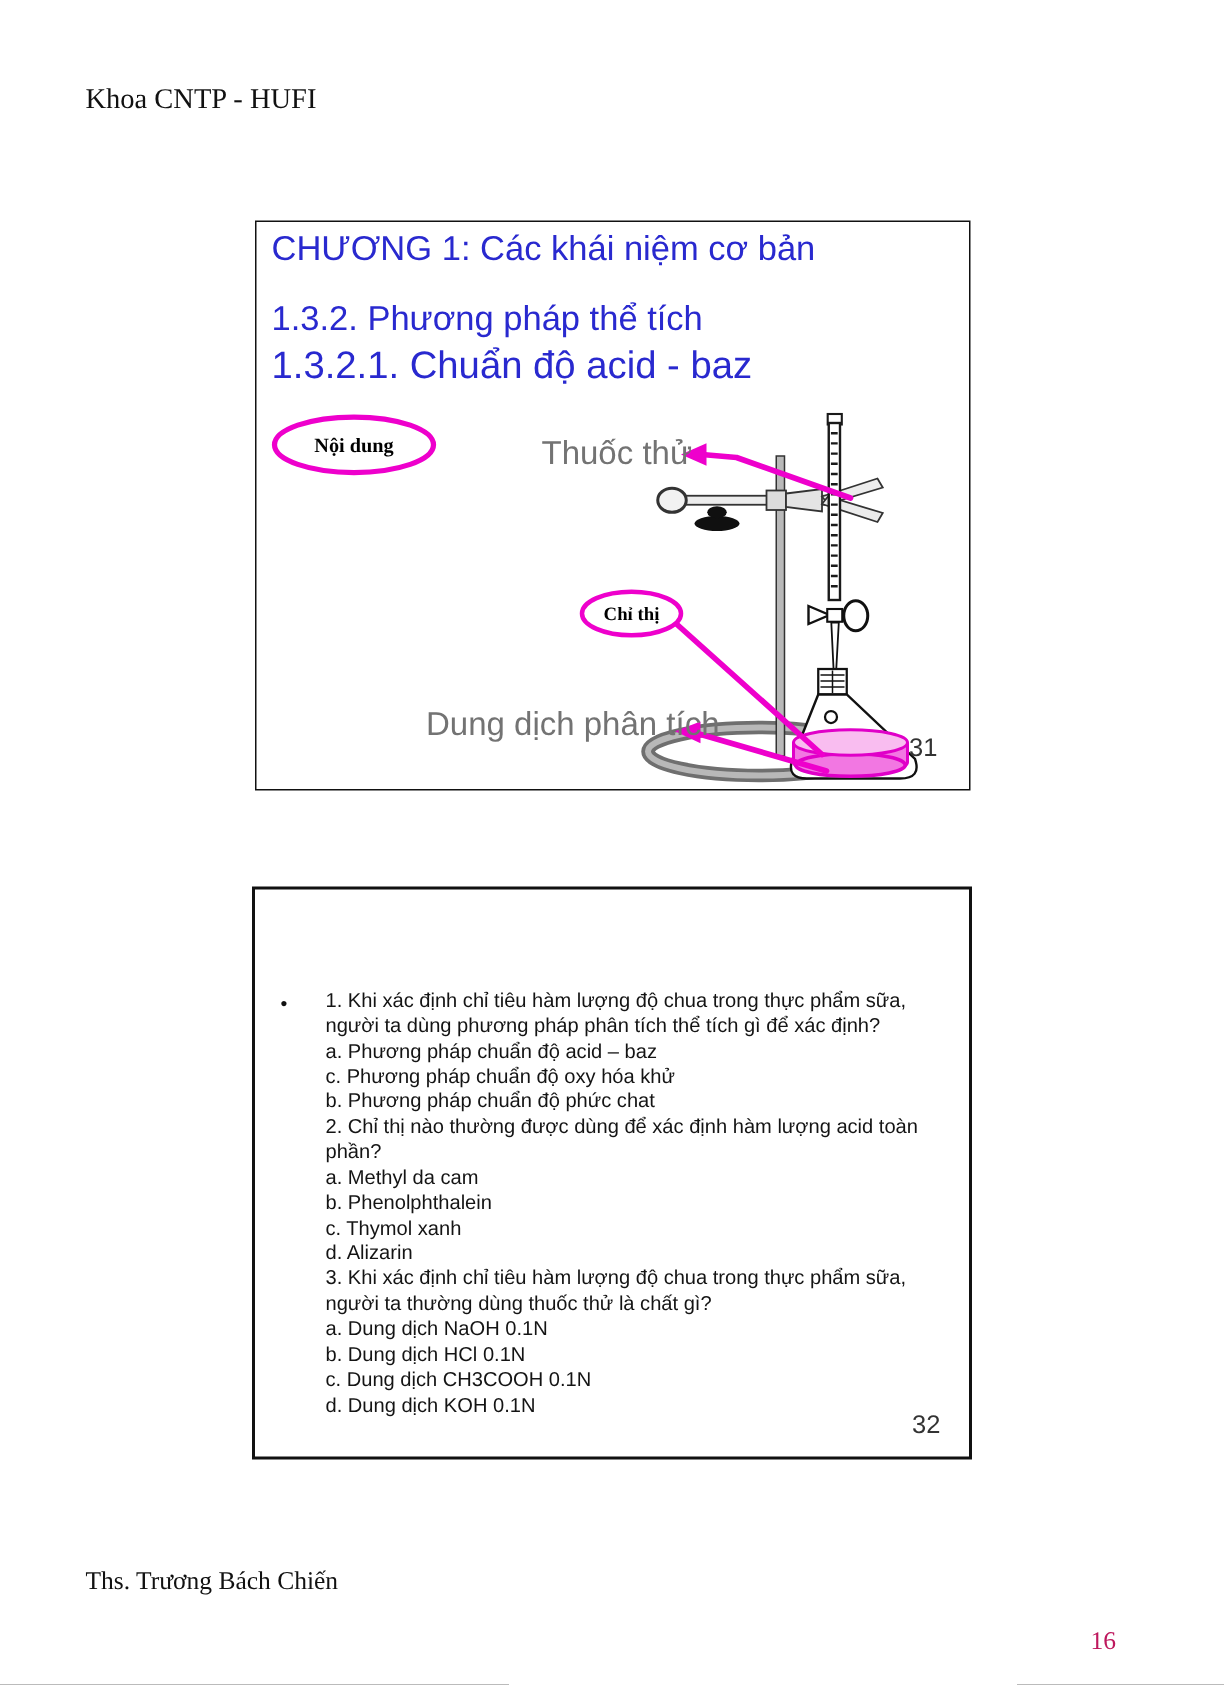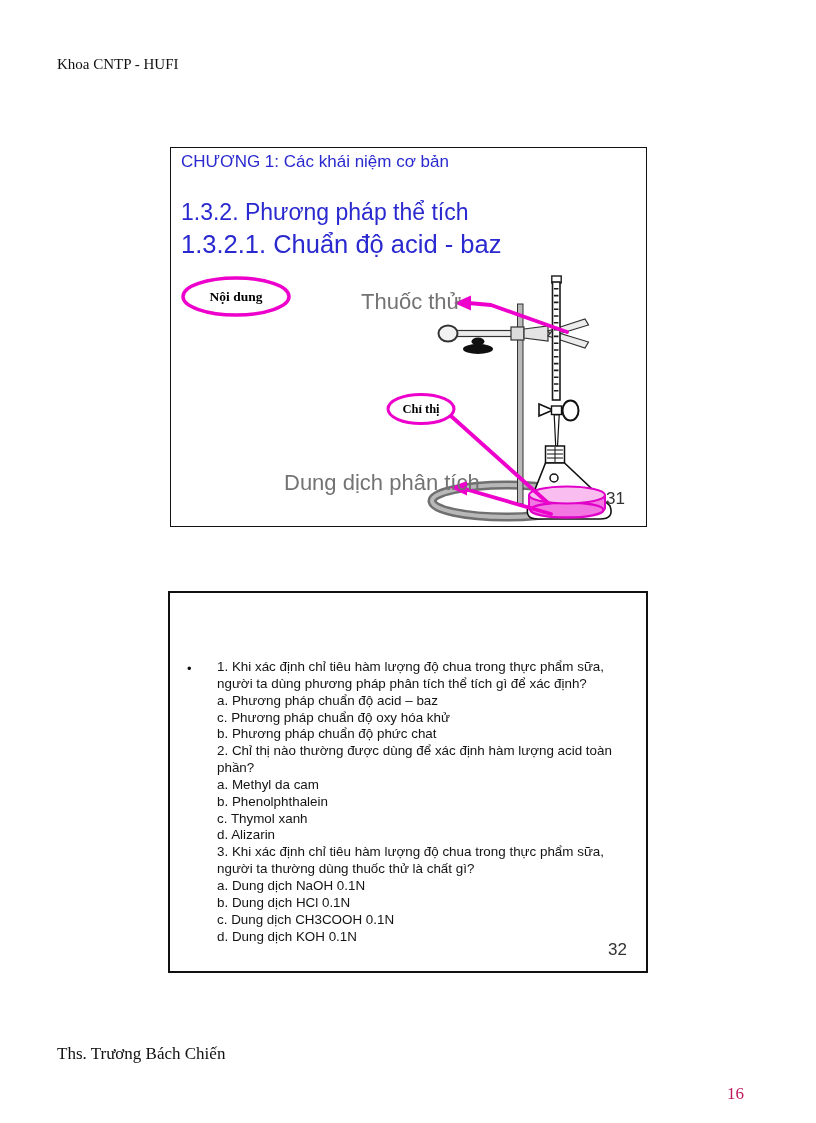--- a/index.html
+++ b/index.html
@@ -1,30 +1,30 @@
 <!DOCTYPE html>
 <html><head>
 <meta charset="utf-8">
 <style>
   html,body{margin:0;padding:0;background:#888;}
   .page{
     position:relative;width:816px;height:1123px;background:#ffffff;
     font-family:"Liberation Sans",sans-serif;overflow:hidden;margin:0 auto;
   }
   .serif{font-family:"Liberation Serif","DejaVu Serif",serif;}
-  .hdr{position:absolute;left:57px;top:56px;font-size:15px;color:#111;}
+  .hdr{position:absolute;left:57px;top:56px;font-size:19px;color:#111;}
   .ftr-author{position:absolute;left:57px;top:1044px;font-size:17px;color:#111;}
   .ftr-page{position:absolute;right:72px;top:1044px;font-size:17px;color:#be185d;margin-top:40px;}
 
   
   .slide1{position:absolute;left:170px;top:147px;width:477px;height:380px;
     border:1.5px solid #111;box-sizing:border-box;background:#fff;}
   .s1-inner{position:absolute;inset:0;}
   .t-line{position:absolute;left:10px;color:#2929cf;white-space:nowrap;font-weight:400;}
-  .t1{top:4px;font-size:17px;}
+  .t1{top:4px;font-size:23px;}
   .t2{top:26px;font-size:19.5px;}
   .t3{top:51px;font-size:23px;}
   .t4{top:82px;font-size:25.5px;}
   .apparatus{position:absolute;left:0;top:0;}
   .callout-label{position:absolute;color:#737373;font-size:22px;white-space:nowrap;}
   .oval-label{position:absolute;display:flex;align-items:center;justify-content:center;
     color:#000;font-weight:bold;font-family:"Liberation Serif","DejaVu Serif",serif;}
   .lbl-noidung{left:12px;top:131px;width:106px;height:35px;font-size:13.5px;}
   .lbl-chithi{left:218px;top:247px;width:64px;height:28px;font-size:12.5px;}
   .lbl-thuocthu{left:190px;top:141px;}

